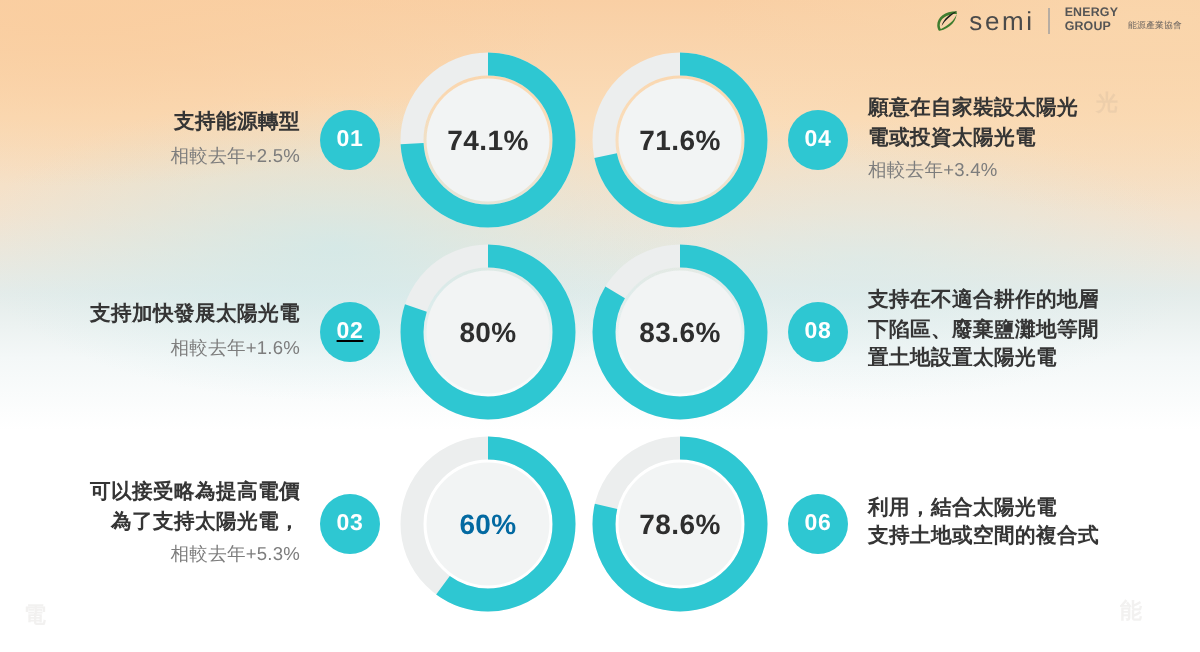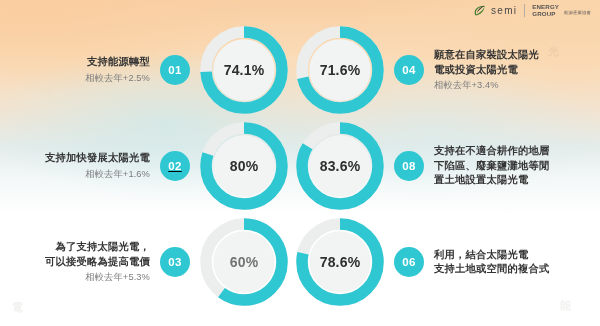--- a/index.html
+++ b/index.html
@@ -34,21 +34,21 @@
   }
   
   #brand{
     position:absolute;right:9px;top:4px;z-index:6;
     display:flex;align-items:center;gap:5px;
   }
   #brand .leaf{
     width:13px;height:13px;display:block;
   }
   #brand .semi-word{
-    font-size:10px;letter-spacing:1.3px;color:#4a4a4a;font-weight:400;
+    font-size:13px;letter-spacing:1.3px;color:#4a4a4a;font-weight:400;
     line-height:13px;
   }
   #brand .divider{
     width:1px;height:13px;background:#b7ada2;margin:0 2px;
   }
   #brand .energy-group{
     display:flex;flex-direction:column;line-height:6.4px;
     font-size:6.2px;font-weight:700;color:#555;letter-spacing:.1px;
   }
   #brand .cn-sub{
@@ -216,35 +216,35 @@
             <div>下陷區、廢棄鹽灘地等閒</div>
             <div>置土地設置太陽光電</div>
           </div>
         </div>
       </div>
     </div>
     <div class="row row-2">
       <div class="half left">
         <div class="labels left">
           <div class="lbl-title">
+            <div>可以接受略為提高電價</div>
             <div>為了支持太陽光電，</div>
-            <div>可以接受略為提高電價</div>
           </div>
           <div class="lbl-sub">相較去年+5.3%</div>
         </div>
         <div style="display: flex; align-items: center; margin-right: 6px; justify-content: flex-end;">
           <div class="badge" style="background: rgb(46, 199, 210); color: rgb(255, 255, 255);">03</div>
         </div>
         <div class="donut-wrap">
           <svg width="96" height="96" viewBox="0 0 96 96">
             <circle cx="48" cy="48" r="30.75" fill="#f2f4f4"></circle>
             <circle cx="48" cy="48" r="38" fill="none" stroke="#eceeee" stroke-width="11.5"></circle>
             <circle cx="48" cy="48" r="38" fill="none" stroke="#2ec7d2" stroke-width="11.5" stroke-linecap="butt" stroke-dasharray="143.25662500369455 238.76104167282426" transform="rotate(-90 48 48)"></circle>
           </svg>
-          <div class="donut-val" style="color: #737373;">60%</div>
+          <div class="donut-val" style="color: #0369a1;">60%</div>
         </div>
       </div>
       <div class="half right">
         <div class="donut-wrap">
           <svg width="96" height="96" viewBox="0 0 96 96">
             <circle cx="48" cy="48" r="30.75" fill="#f2f4f4"></circle>
             <circle cx="48" cy="48" r="38" fill="none" stroke="#eceeee" stroke-width="11.5"></circle>
             <circle cx="48" cy="48" r="38" fill="none" stroke="#2ec7d2" stroke-width="11.5" stroke-linecap="butt" stroke-dasharray="187.66617875483985 238.76104167282426" transform="rotate(-90 48 48)"></circle>
           </svg>
           <div class="donut-val" style="color: rgb(46, 46, 46);">78.6%</div>

